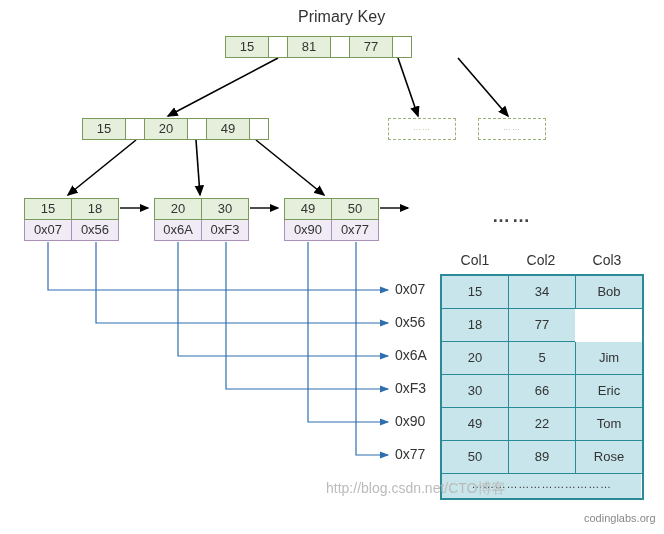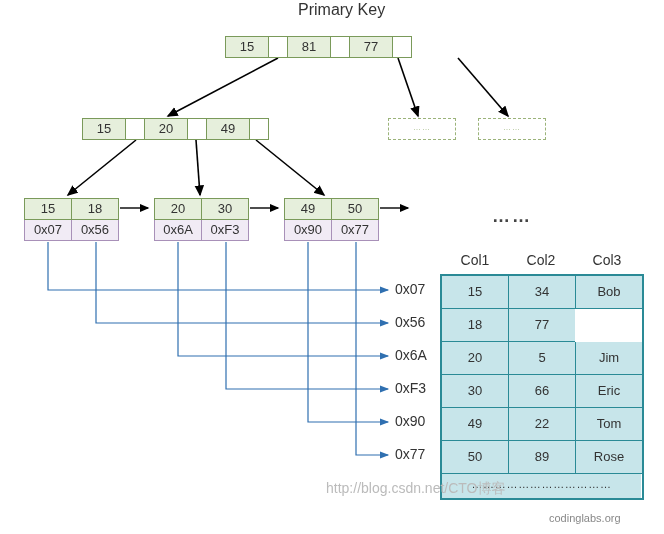--- a/index.html
+++ b/index.html
@@ -129,21 +129,21 @@
   <g stroke="#2f6fb0" stroke-width="1.2" fill="none">
     <polyline points="48,242 48,290 388,290" marker-end="url(#ahb)"></polyline>
     <polyline points="96,242 96,323 388,323" marker-end="url(#ahb)"></polyline>
     <polyline points="178,242 178,356 388,356" marker-end="url(#ahb)"></polyline>
     <polyline points="226,242 226,389 388,389" marker-end="url(#ahb)"></polyline>
     <polyline points="308,242 308,422 388,422" marker-end="url(#ahb)"></polyline>
     <polyline points="356,242 356,455 388,455" marker-end="url(#ahb)"></polyline>
   </g>
 </svg>
 
-<div class="title" style="left:298px;top:1px">Primary Key</div>
+<div class="title" style="left:298px;top:8px">Primary Key</div>
 
 <div class="node" style="left:225px;top:36px">
   <div class="key">
       <div class="kv">15</div>
       <div class="ptr"></div>
     </div>
   <div class="key">
       <div class="kv">81</div>
       <div class="ptr"></div>
     </div>
@@ -246,13 +246,13 @@
     <div class="td">50</div>
     <div class="td">89</div>
     <div class="td">Rose</div>
   </div>
   <div class="trow last">
     <div class="td" style="width:199px;border-bottom:none">………………………………</div>
   </div>
 </div>
 
 <div class="wm" style="left:326px;top:480px">http://blog.csdn.net/CTO博客</div>
-<div class="cite" style="left:549px;top:512px">codinglabs.org</div>
+<div class="cite" style="left:584px;top:512px">codinglabs.org</div>
 
 </body></html>

